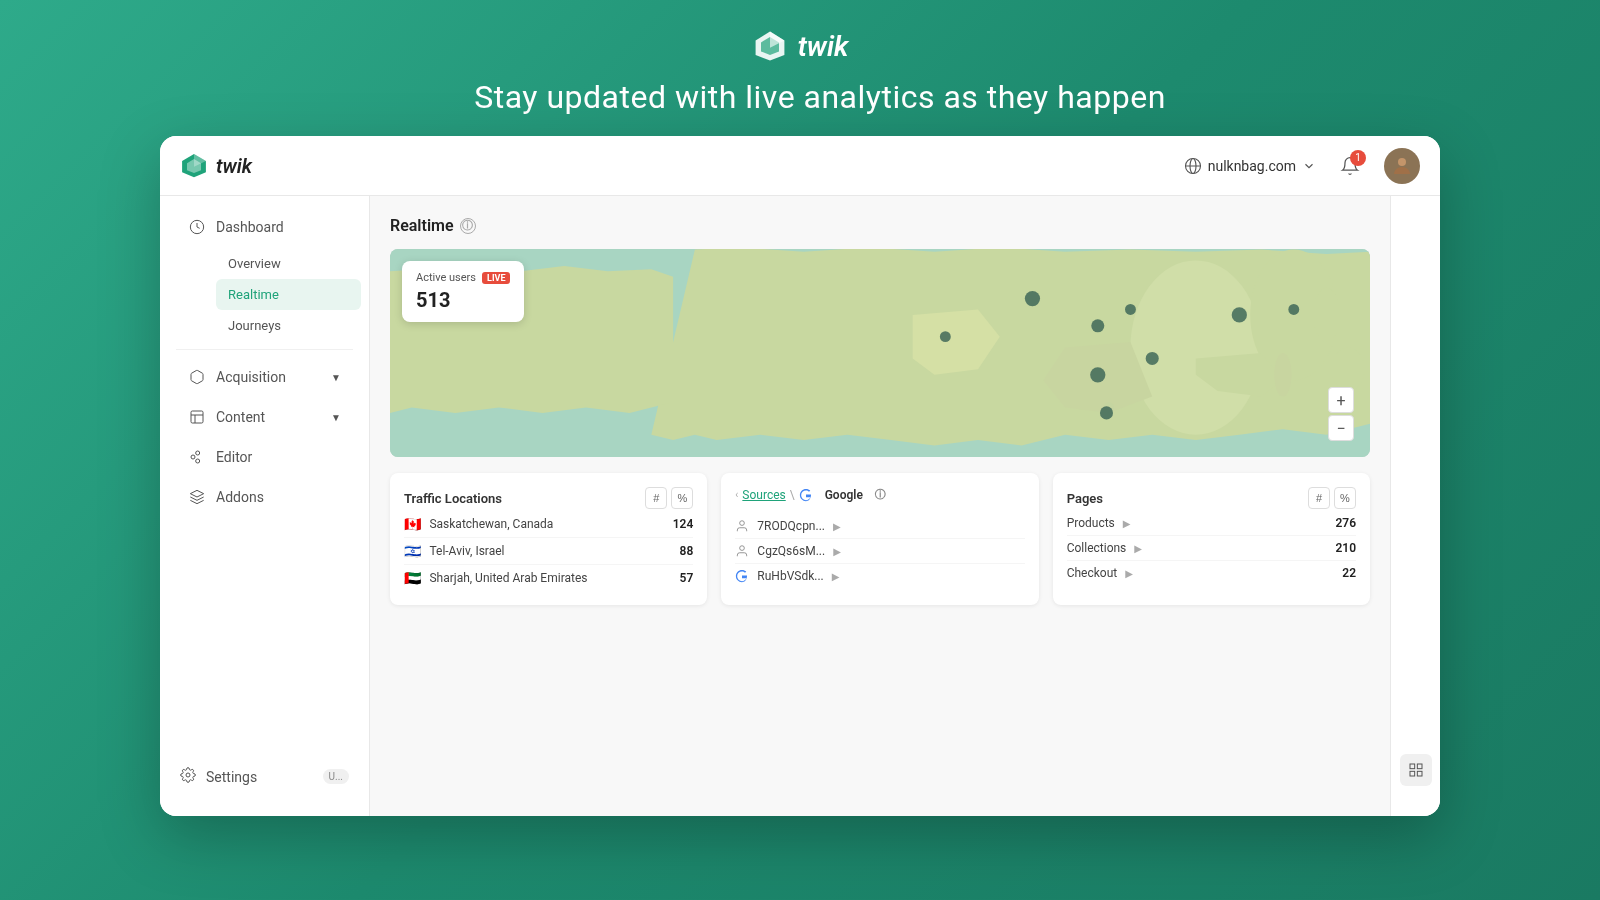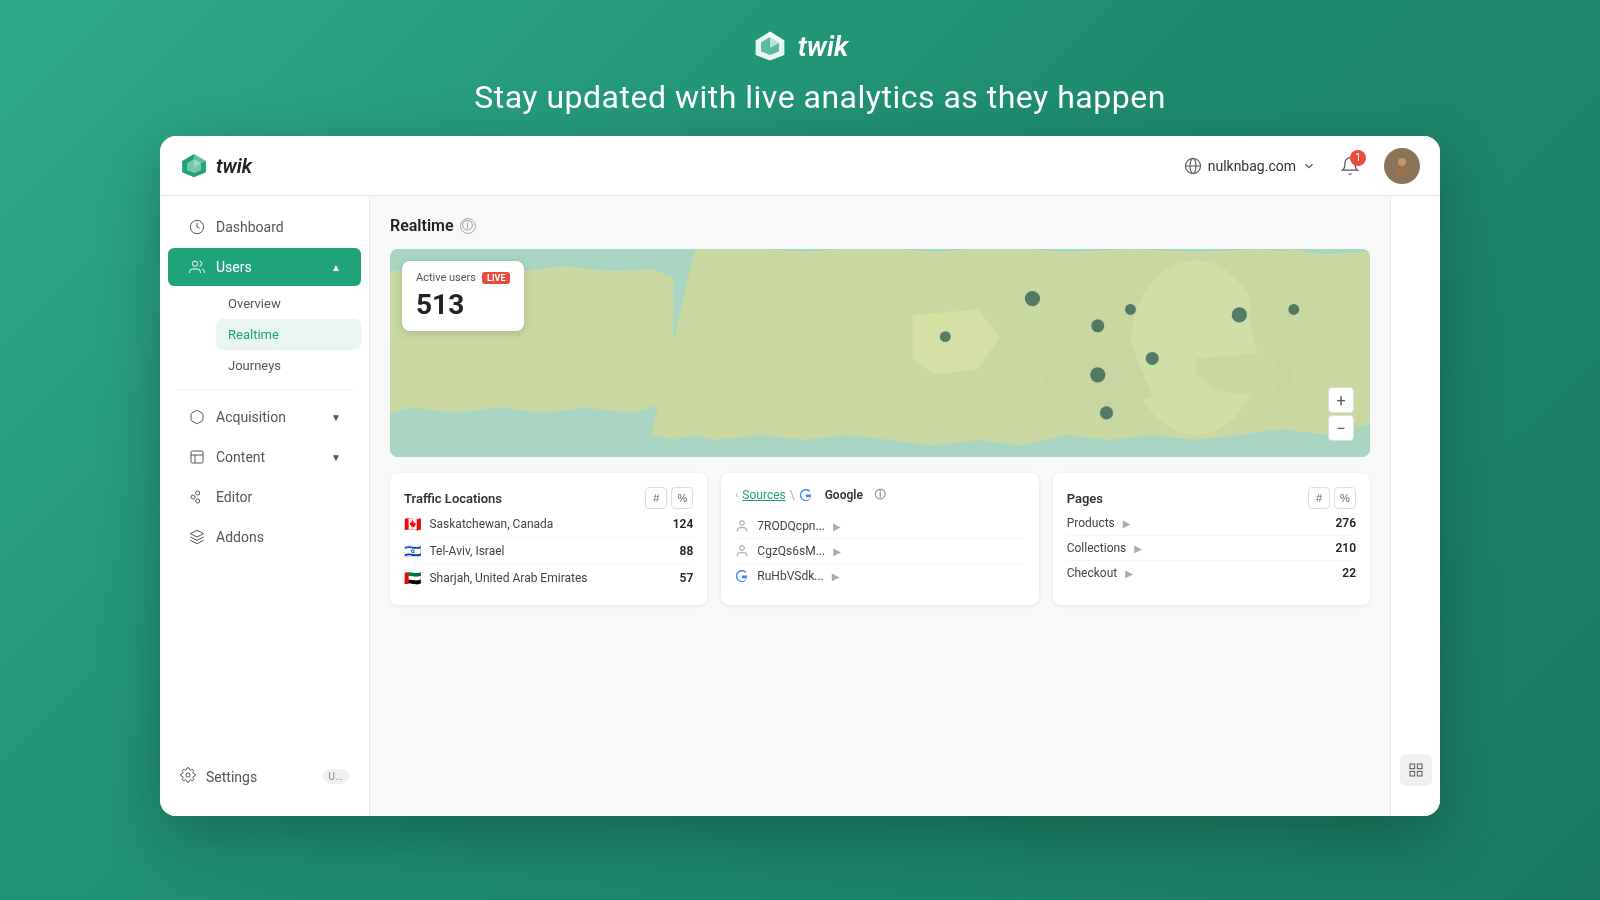--- a/index.html
+++ b/index.html
@@ -248,21 +248,21 @@
     }
     .live-badge {
       background: #e74c3c;
       color: white;
       font-size: 9px;
       padding: 1px 5px;
       border-radius: 3px;
       font-weight: 700;
     }
     .active-users-count {
-      font-size: 28px;
+      font-size: 20px;
       font-weight: 700;
       color: #222;
     }
     .map-zoom-controls {
       position: absolute;
       bottom: 16px;
       right: 16px;
       display: flex;
       flex-direction: column;
       gap: 2px;
@@ -450,32 +450,20 @@
       <div class="sidebar-item">
         <span class="icon">
           <svg width="16" height="16" viewBox="0 0 24 24" fill="none" stroke="currentColor" stroke-width="1.5">
             <circle cx="12" cy="12" r="10"></circle>
             <polyline points="12,6 12,12 16,14"></polyline>
           </svg>
         </span>
         <span>Dashboard</span>
       </div>
 
-      <div class="sidebar-item active">
-        <span class="icon">
-          <svg width="16" height="16" viewBox="0 0 24 24" fill="none" stroke="white" stroke-width="1.5">
-            <path d="M17 21v-2a4 4 0 0 0-4-4H5a4 4 0 0 0-4 4v2"></path>
-            <circle cx="9" cy="7" r="4"></circle>
-            <path d="M23 21v-2a4 4 0 0 0-3-3.87"></path>
-            <path d="M16 3.13a4 4 0 0 1 0 7.75"></path>
-          </svg>
-        </span>
-        <span>Users</span>
-        <span class="expand-arrow">▲</span>
-      </div>
 
       <div class="sidebar-subitems">
         <div class="sidebar-subitem">
           <span>Overview</span>
         </div>
         <div class="sidebar-subitem active">
           <span>Realtime</span>
         </div>
         <div class="sidebar-subitem">
           <span>Journeys</span>

